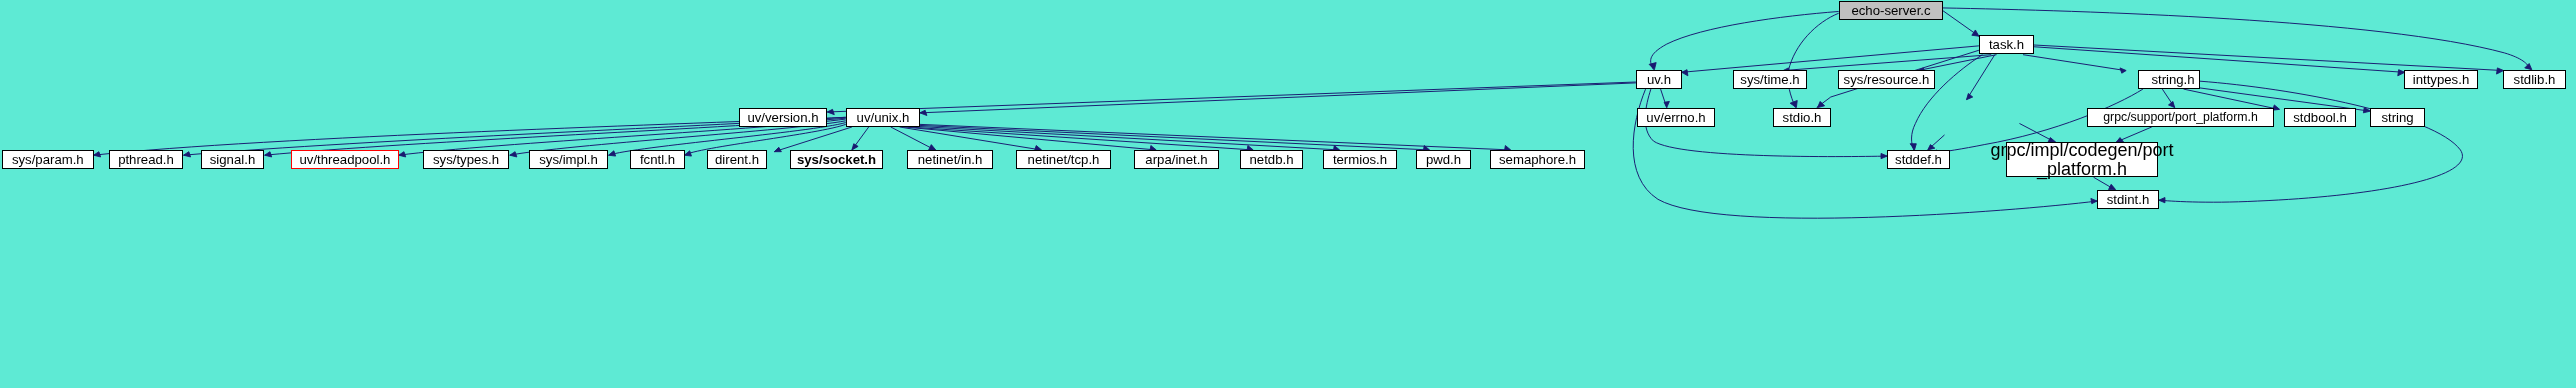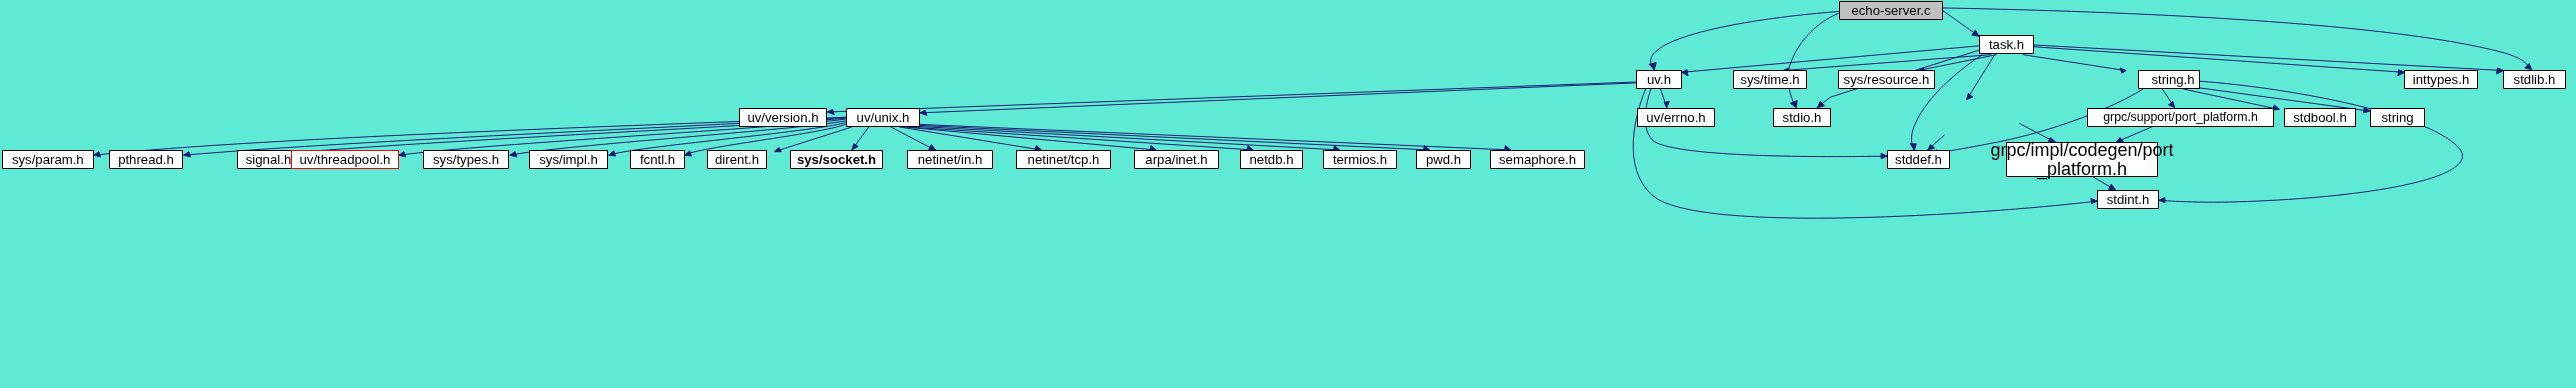--- a/index.html
+++ b/index.html
@@ -148,21 +148,21 @@
   <div class="node" style="left:2503px;top:70px;width:63px;height:19.4px;">stdlib.h</div>
   <div class="node" style="left:739px;top:108px;width:88px;height:19.4px;">uv/version.h</div>
   <div class="node" style="left:846px;top:108px;width:74px;height:19.4px;">uv/unix.h</div>
   <div class="node" style="left:1637px;top:108px;width:78px;height:19.4px;">uv/errno.h</div>
   <div class="node" style="left:1773px;top:108px;width:58px;height:19.4px;">stdio.h</div>
   <div class="node" style="left:2087px;top:108px;width:187px;height:19.4px;font-size:12.3px;">grpc/support/port_platform.h</div>
   <div class="node" style="left:2284px;top:108px;width:72px;height:19.4px;">stdbool.h</div>
   <div class="node" style="left:2370px;top:108px;width:55px;height:19.4px;">string</div>
   <div class="node" style="left:1.8px;top:150px;width:92px;height:19.4px;">sys/param.h</div>
   <div class="node" style="left:109px;top:150px;width:74px;height:19.4px;">pthread.h</div>
-  <div class="node" style="left:201px;top:150px;width:63px;height:19.4px;margin-left:36px;">signal.h</div>
+  <div class="node" style="left:201px;top:150px;width:63px;height:19.4px;">signal.h</div>
   <div class="node hl" style="left:291px;top:150px;width:108px;height:19.4px;">uv/threadpool.h</div>
   <div class="node" style="left:423px;top:150px;width:86px;height:19.4px;">sys/types.h</div>
   <div class="node" style="left:529px;top:150px;width:79px;height:19.4px;">sys/impl.h</div>
   <div class="node" style="left:630px;top:150px;width:55px;height:19.4px;">fcntl.h</div>
   <div class="node" style="left:707px;top:150px;width:60px;height:19.4px;">dirent.h</div>
   <div class="node" style="left:790px;top:150px;width:93px;height:19.4px;font-weight:bold;">sys/socket.h</div>
   <div class="node" style="left:907px;top:150px;width:86px;height:19.4px;">netinet/in.h</div>
   <div class="node" style="left:1016px;top:150px;width:95px;height:19.4px;">netinet/tcp.h</div>
   <div class="node" style="left:1134px;top:150px;width:85px;height:19.4px;">arpa/inet.h</div>
   <div class="node" style="left:1240px;top:150px;width:63px;height:19.4px;">netdb.h</div>

